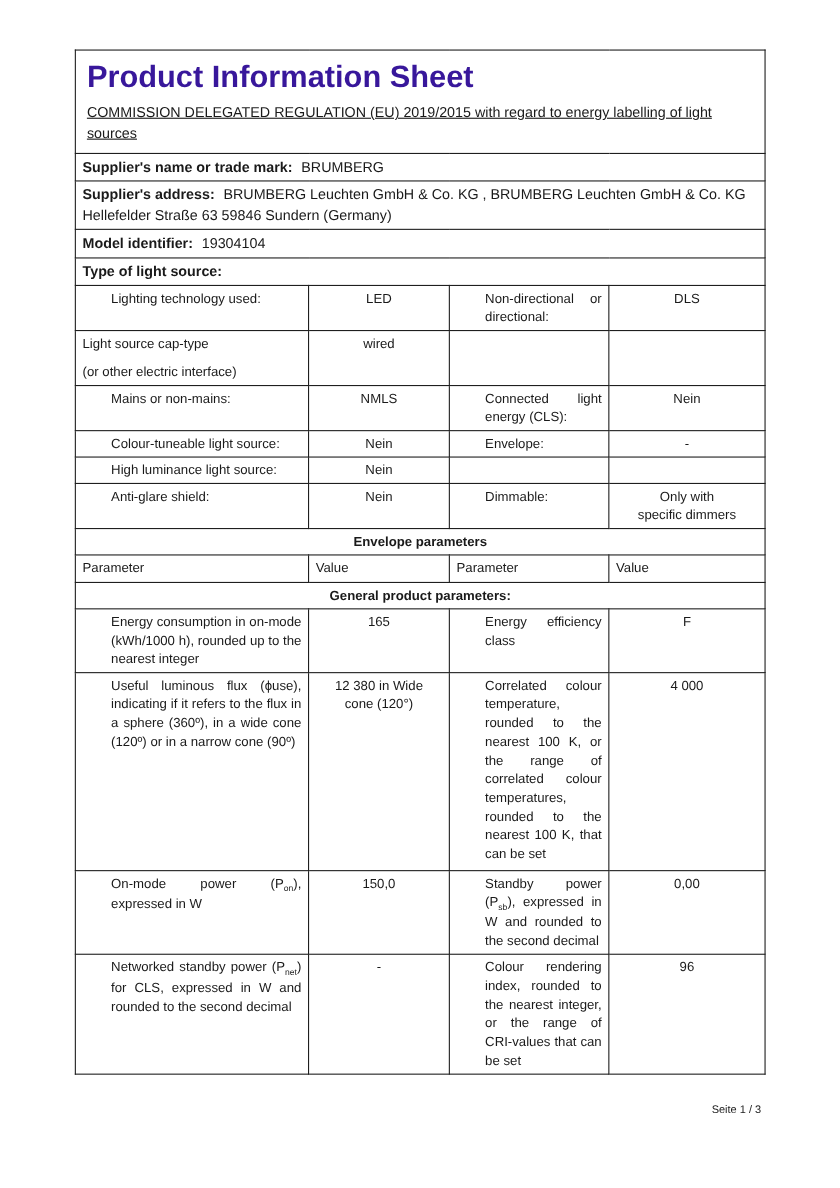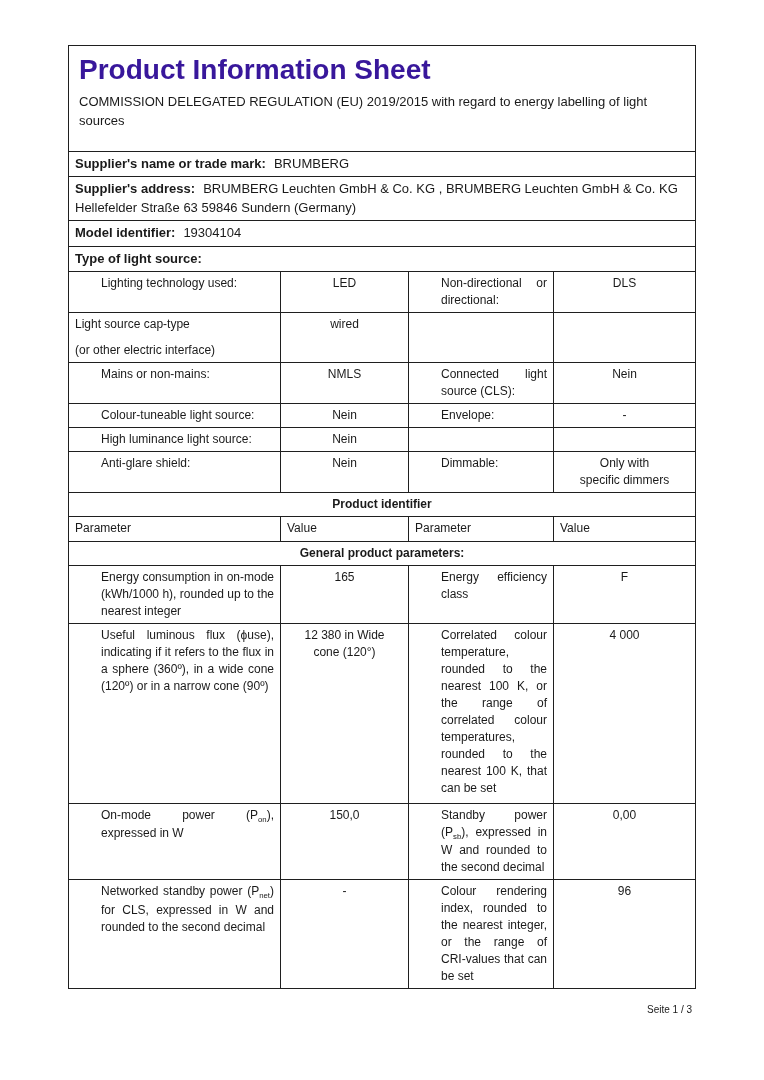--- a/index.html
+++ b/index.html
@@ -44,23 +44,24 @@
   .tr-g4 td { height: 104px; }
 
   h1.doc-title {
     margin: 0;
     font-size: 28px;
     font-weight: bold;
     line-height: 1.15;
     color: #38179b;
   }
   p.regulation {
-    margin: 7px 0 12px 0;
+    margin: 7px 0 0 0;
     font-size: 13px;
     line-height: 1.45;
+    text-decoration: underline;
   }
   .lg  { font-size: 13px; }
   .lbl { font-weight: bold; margin-right: 8px; text-align: center; }
   .val { text-align: center; }
   .just { text-align: justify; padding-left: 32px; }
   .ctr  { text-align: center; font-weight: bold; }
   .typehdr { font-weight: bold; font-size: 13px; }
   td .para { margin: 0 0 9px 0; }
   td .para:last-child { margin-bottom: 0; }
   sub { font-size: 0.65em; }
@@ -125,21 +126,21 @@
           <span style="display:block">(or other electric interface)</span>
         </td>
     <td class="val">wired</td>
     <td></td>
     <td></td>
   </tr>
 
   <tr class="tr-t3">
     <td class="just">Mains or non-mains:</td>
     <td class="val">NMLS</td>
-    <td class="just">Connected light source (CLS):</td>
+    <td class="just">Connected light energy (CLS):</td>
     <td class="val">Nein</td>
   </tr>
 
   <tr class="tr-t4">
     <td class="just">Colour-tuneable light source:</td>
     <td class="val">Nein</td>
     <td class="just">Envelope:</td>
     <td class="val">-</td>
   </tr>
 
@@ -151,21 +152,21 @@
   </tr>
 
   <tr class="tr-t6">
     <td class="just">Anti-glare shield:</td>
     <td class="val">Nein</td>
     <td class="just">Dimmable:</td>
     <td class="val">Only with<br>specific dimmers</td>
   </tr>
 
   <tr class="tr-pphdr">
-    <td colspan="4" class="ctr">Product identifier</td>
+    <td colspan="4" class="ctr">Envelope parameters</td>
   </tr>
 
   <tr class="tr-pvhdr">
     <td>Parameter</td>
     <td>Value</td>
     <td>Parameter</td>
     <td>Value</td>
   </tr>
 
   <tr class="tr-gphdr">

